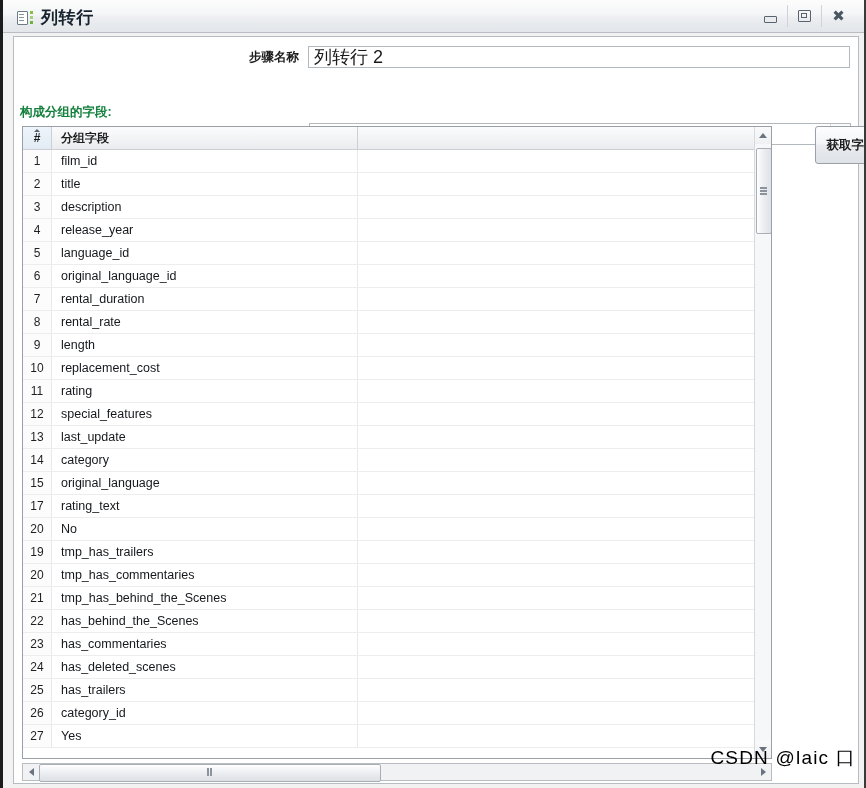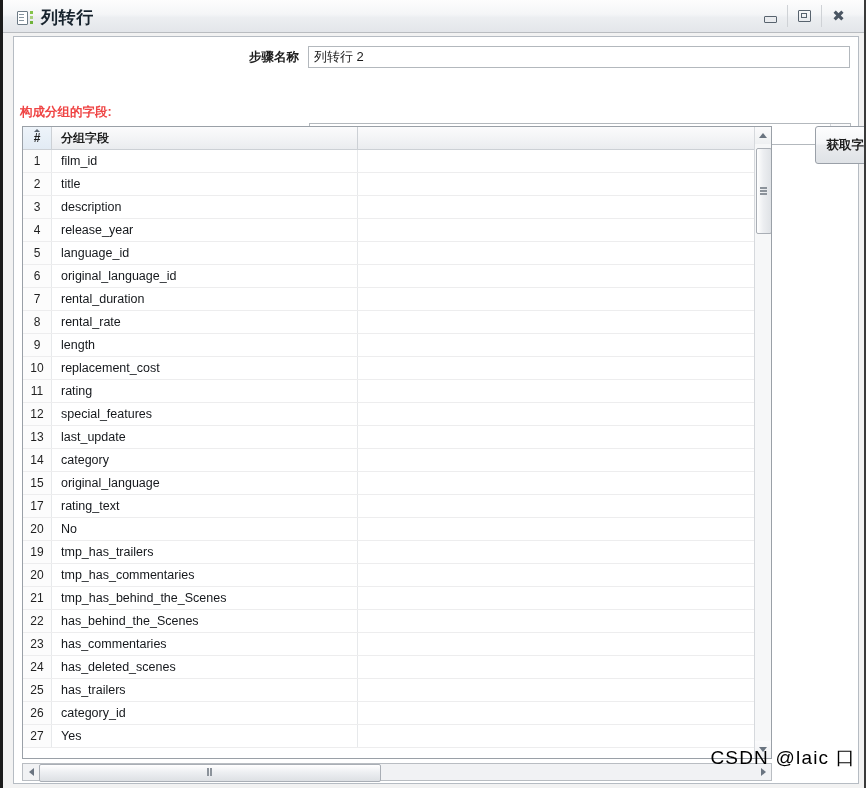--- a/index.html
+++ b/index.html
@@ -158,21 +158,21 @@
     color: #1d1d1d;
     white-space: nowrap;
   }
   .text-input {
     flex: 1;
     height: 22px;
     box-sizing: border-box;
     border: 1px solid #b3b8bd;
     background: #ffffff;
     font-family: "Liberation Sans", sans-serif;
-    font-size: 13px;
+    font-size: 18px;
     color: #1a1a1a;
     padding: 0 5px;
     line-height: 20px;
     outline: none;
   }
   .combo-wrap {
     flex: 1;
     height: 22px;
     position: relative;
     display: flex;
@@ -199,21 +199,21 @@
     border-right: 4px solid transparent;
     border-top: 4px solid #5f6a75;
   }
 
   
   .section-label {
     position: absolute;
     left: 6px; top: 67px;
     font-size: 12.5px;
     font-weight: bold;
-    color: #ef4444;
+    color: #15803d;
     white-space: nowrap;
   }
 
   
   .grid-outer {
     position: absolute;
     left: 8px; top: 89px;
     width: 750px;
     height: 633px;
     border: 1px solid #9aa0a7;

